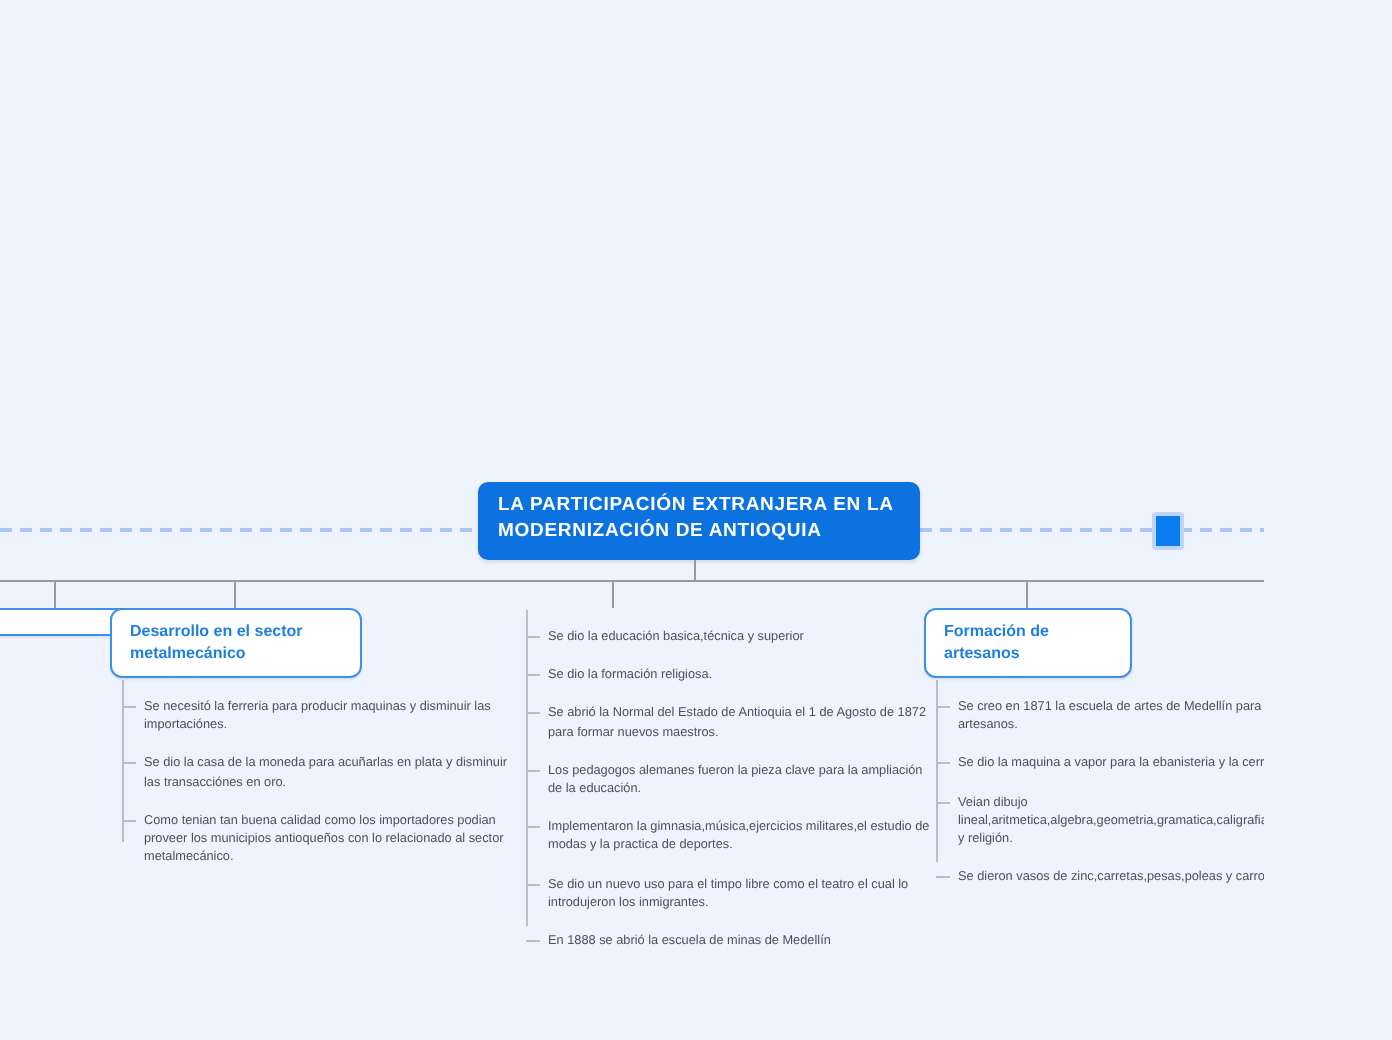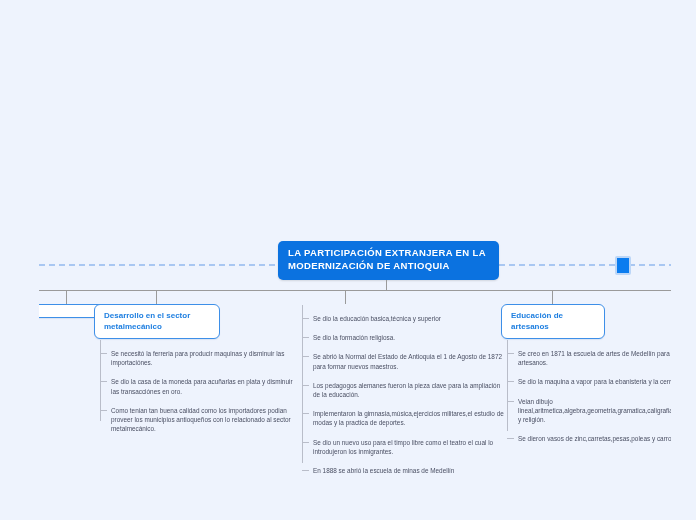--- a/index.html
+++ b/index.html
@@ -14,21 +14,20 @@
     font-family: "Liberation Sans", sans-serif;
     position: relative;
   }
 
   #canvas {
     position: absolute;
     left: 0; top: 0;
     width: 632px;
     height: 520px;
     overflow: hidden;
-    margin-left: 39px;
   }
 
   
   .guide-line {
     position: absolute;
     left: 0;
     width: 696px;
     height: 0;
     top: 264px;
     border-top: 2px dashed #a9c7f2;
@@ -209,21 +208,21 @@
       <div class="subitem">Se abrió la Normal del Estado de Antioquia el 1 de Agosto de 1872 para formar nuevos maestros.</div>
       <div class="subitem">Los pedagogos alemanes fueron la pieza clave para la ampliación de la educación.</div>
       <div class="subitem">Implementaron la gimnasia,música,ejercicios militares,el estudio de modas y la practica de deportes.</div>
       <div class="subitem">Se dio un nuevo uso para el timpo libre como el teatro el cual lo introdujeron los inmigrantes.</div>
       <div class="subitem">En 1888 se abrió la escuela de minas de Medellín</div>
     </div>
   </div>
 
   <div class="branch" id="branch-3">
     <div class="branch-head">
-      <span>Educación de artesanos</span>
+      <span>Formación de artesanos</span>
     </div>
     <div class="sublist">
       <div class="subitem">Se creo en 1871 la escuela de artes de Medellín para formar artesanos.</div>
       <div class="subitem">Se dio la maquina a vapor para la ebanisteria y la cerrajeria.</div>
       <div class="subitem">Veian dibujo lineal,aritmetica,algebra,geometria,gramatica,caligrafia,carpinteria,ferreria,latoneria y religión.</div>
       <div class="subitem">Se dieron vasos de zinc,carretas,pesas,poleas y carros.</div>
     </div>
   </div>
 
   <div class="branch" id="branch-4">

